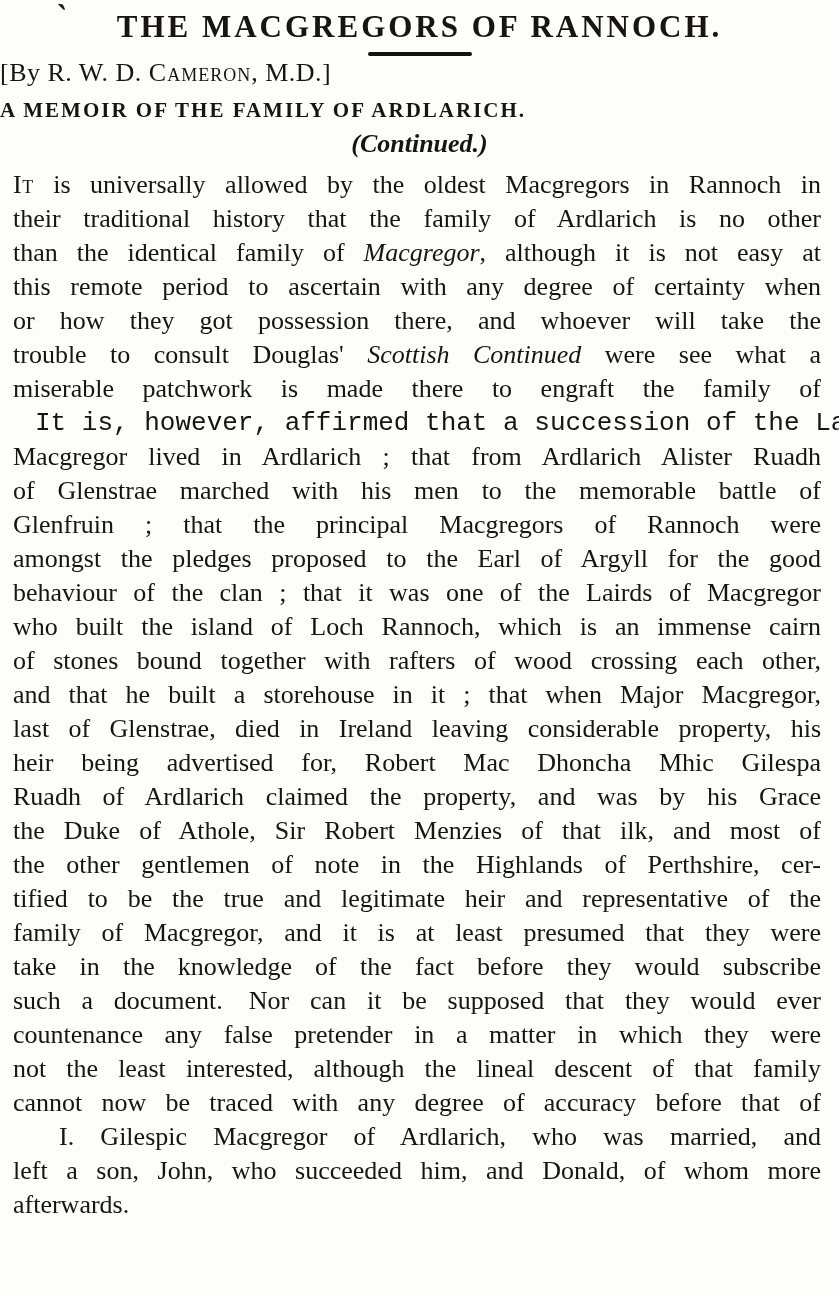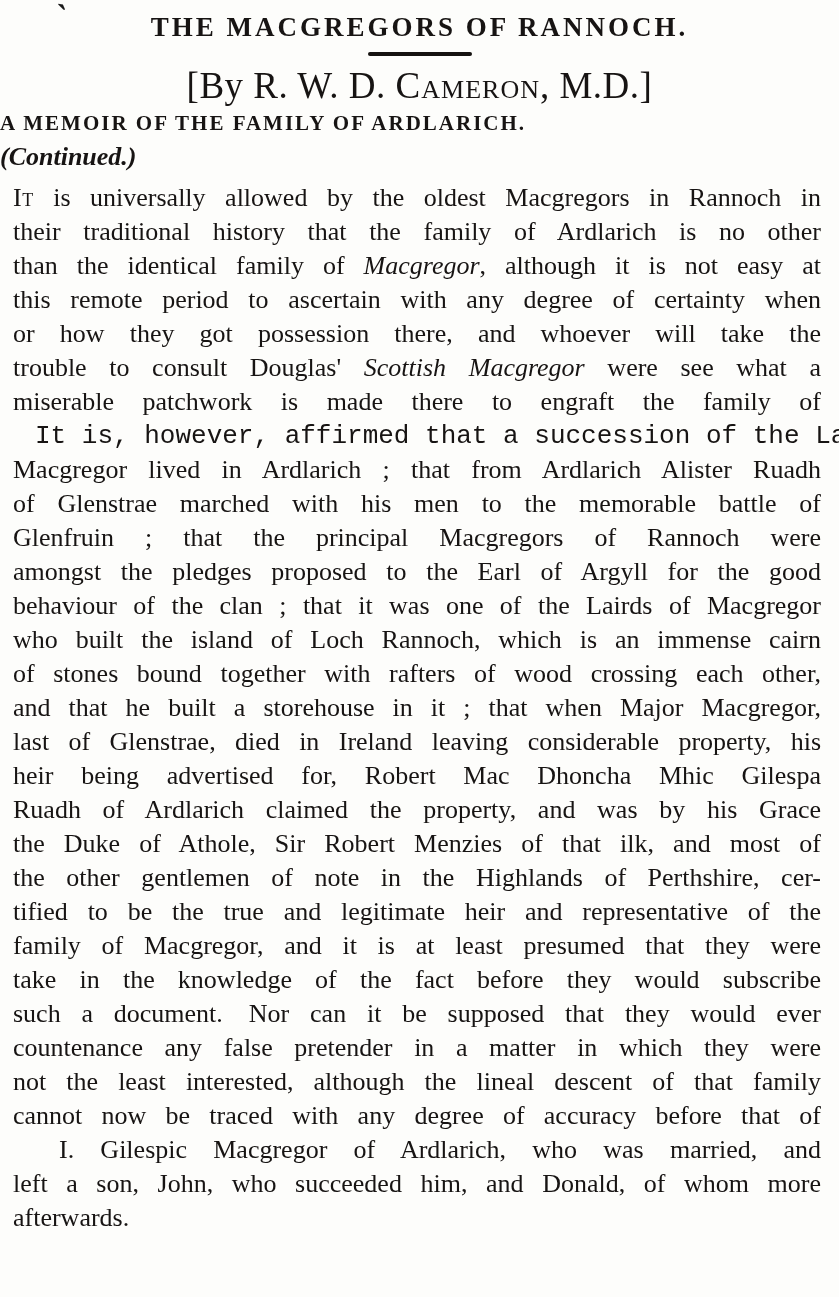--- a/index.html
+++ b/index.html
@@ -23,57 +23,55 @@
     left: 55px;
     top: -2px;
     font-size: 34px;
     font-weight: 700;
     color: #1a1a1a;
     transform: rotate(8deg);
   }
   .title {
     margin: 8px 30px 0 30px;
     text-align: center;
-    font-size: 27px;
+    font-size: 31px;
     font-weight: 700;
     letter-spacing: 3px;
     line-height: 38px;
     white-space: nowrap;
   }
   .title-divider {
     width: 104px;
     height: 4px;
     background: #151210;
     margin: 6px auto 0 auto;
     border-radius: 2px;
   }
   .byline {
-    margin-top: 13px;
-    text-align: center;
-    font-size: 37px;
+    font-size: 26px;
     line-height: 34px;
     letter-spacing: 0.5px;
     white-space: nowrap;
   }
   .byline .sc-name {
     font-variant: small-caps;
     letter-spacing: 1px;
   }
   .subtitle {
     margin-top: 7px;
     text-align: left;
     font-size: 21px;
     font-weight: 700;
     letter-spacing: 2px;
     line-height: 27px;
     white-space: nowrap;
   }
   .continued {
     margin-top: 4px;
-    text-align: left;
+    text-align: center;
     font-size: 26px;
     font-weight: 700;
     font-style: italic;
     line-height: 31px;
   }
   .text-block {
     margin-top: 9px;
     padding: 0 18px 0 13px;
     font-size: 26px;
   }
@@ -111,21 +109,21 @@
   <div class="subtitle">A MEMOIR OF THE FAMILY OF ARDLARICH.</div>
 
   <div class="continued">(Continued.)</div>
 
   <div class="text-block">
       <div class="line"><span class="seg-sc">It</span><span class="seg-n"> is universally allowed by the oldest Macgregors in Rannoch in</span></div>
       <div class="line"><span class="seg-n">their traditional history that the family of Ardlarich is no other</span></div>
       <div class="line"><span class="seg-n">than the identical family of </span><span class="seg-bi">Macgregor</span><span class="seg-n">, although it is not easy at</span></div>
       <div class="line"><span class="seg-n">this remote period to ascertain with any degree of certainty when</span></div>
       <div class="line"><span class="seg-n">or how they got possession there, and whoever will take the</span></div>
-      <div class="line"><span class="seg-n">trouble to consult Douglas' </span><span class="seg-bi">Scottish Macgregor</span><span class="seg-n"> were see what a</span></div>
+      <div class="line"><span class="seg-n">trouble to consult Douglas' </span><span class="seg-bi">Scottish Continued</span><span class="seg-n"> were see what a</span></div>
       <div class="line"><span class="seg-n">miserable patchwork is made there to engraft the family of</span></div>
       <div class="line ind-sm"><span class="seg-n">It is, however, affirmed that a succession of the Lairds of</span></div>
       <div class="line"><span class="seg-n">Macgregor lived in Ardlarich ; that from Ardlarich Alister Ruadh</span></div>
       <div class="line"><span class="seg-n">of Glenstrae marched with his men to the memorable battle of</span></div>
       <div class="line"><span class="seg-n">Glenfruin ; that the principal Macgregors of Rannoch were</span></div>
       <div class="line"><span class="seg-n">amongst the pledges proposed to the Earl of Argyll for the good</span></div>
       <div class="line"><span class="seg-n">behaviour of the clan ; that it was one of the Lairds of Macgregor</span></div>
       <div class="line"><span class="seg-n">who built the island of Loch Rannoch, which is an immense cairn</span></div>
       <div class="line"><span class="seg-n">of stones bound together with rafters of wood crossing each other,</span></div>
       <div class="line"><span class="seg-n">and that he built a storehouse in it ; that when Major Macgregor,</span></div>

